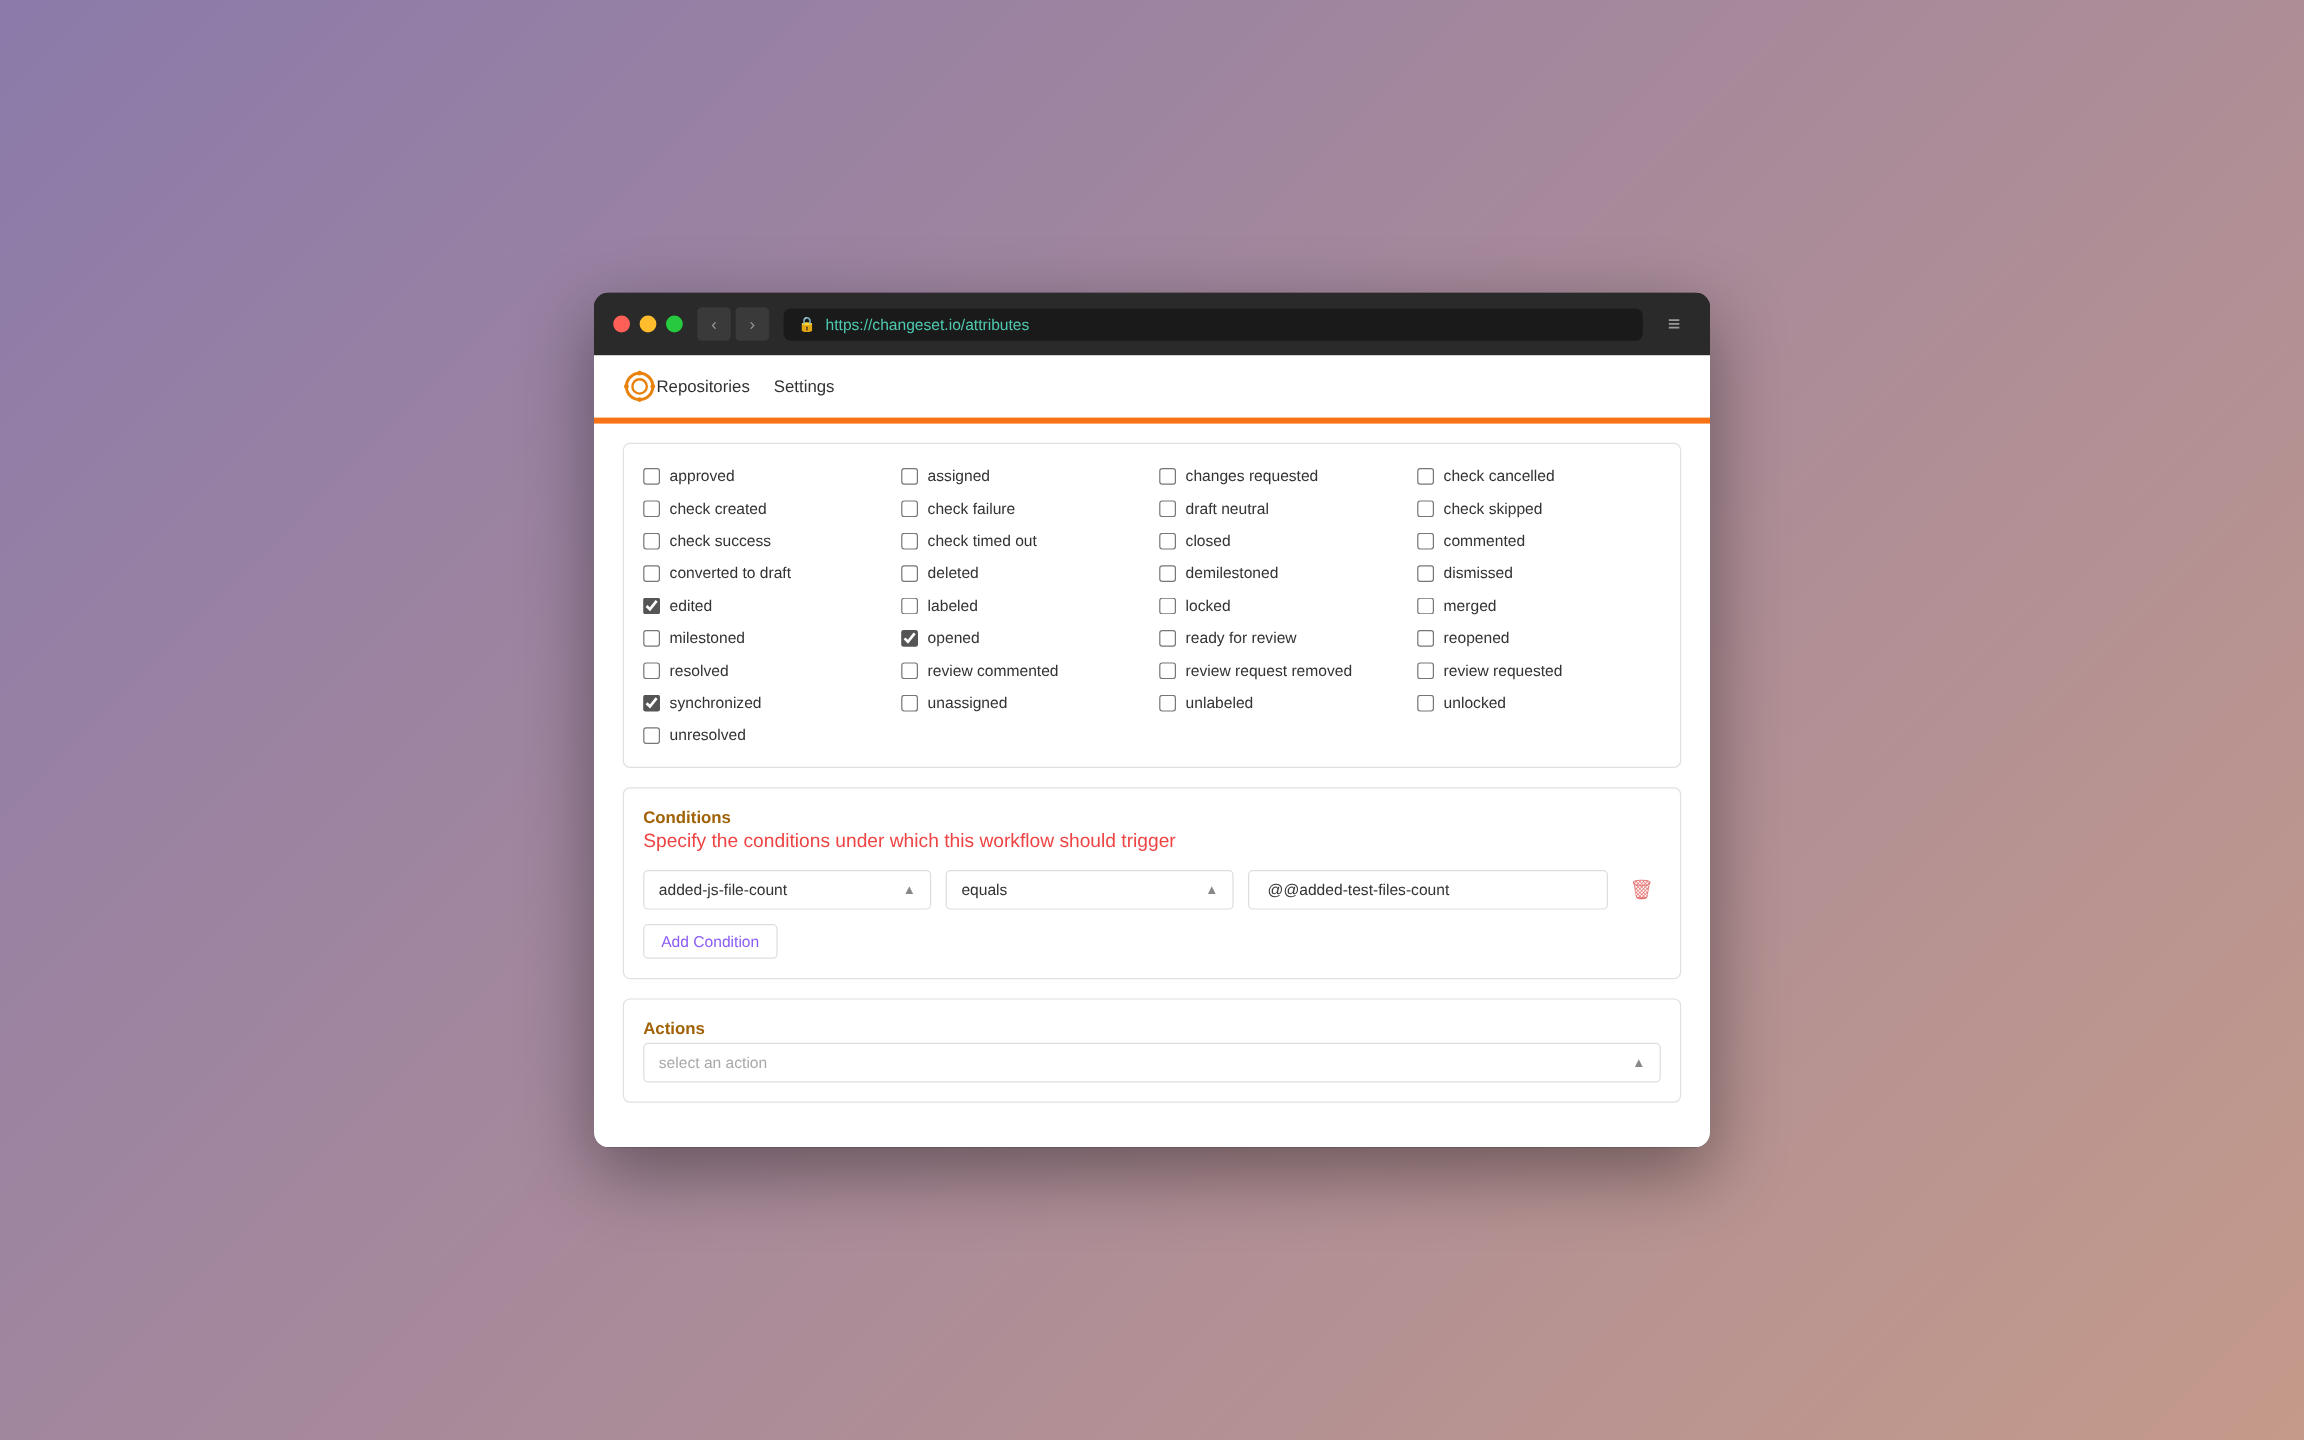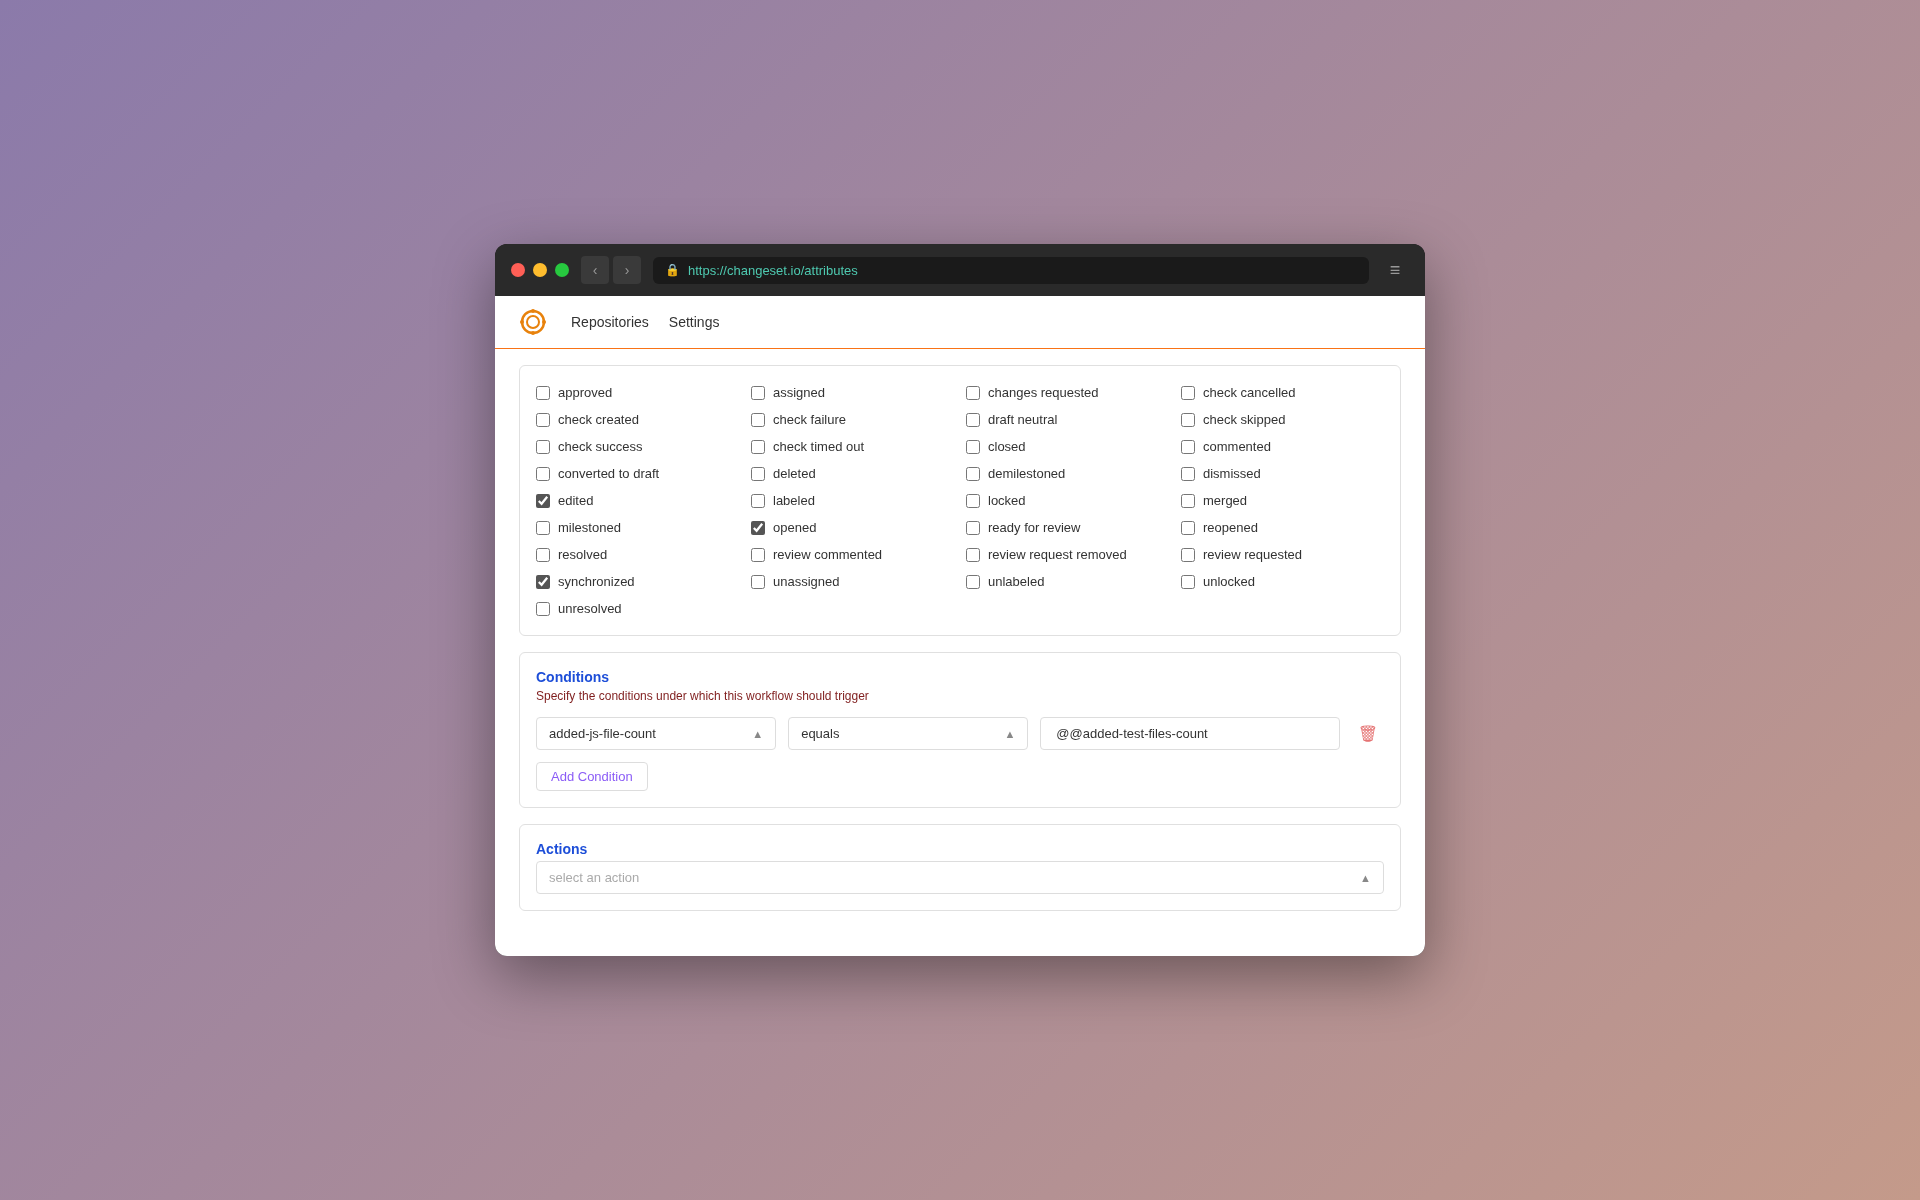--- a/index.html
+++ b/index.html
@@ -100,22 +100,21 @@
     .browser-content {
       background: #fff;
       min-height: 660px;
     }
 
     
     .app-header {
       display: flex;
       align-items: center;
       padding: 12px 24px;
-      border-bottom: 1px solid #f97316;
-      gap: 24px;
+      border-bottom: 5px solid #f97316;
     }
 
     .nav-links {
       display: flex;
       gap: 20px;
     }
 
     .nav-link {
       font-size: 14px;
       color: #333;
@@ -191,27 +190,27 @@
     .section-card {
       border: 1px solid #e0e0e0;
       border-radius: 6px;
       padding: 16px;
       margin-bottom: 16px;
     }
 
     .section-title {
       font-size: 14px;
       font-weight: 600;
-      color: #1d4ed8;
+      color: #a16207;
       margin-bottom: 4px;
     }
 
     .section-subtitle {
-      font-size: 12px;
-      color: #7f1d1d;
+      font-size: 16px;
+      color: #ef4444;
       margin-bottom: 14px;
     }
 
     .condition-row {
       display: flex;
       align-items: center;
       gap: 12px;
       margin-bottom: 12px;
       justify-content: space-between;
     }

